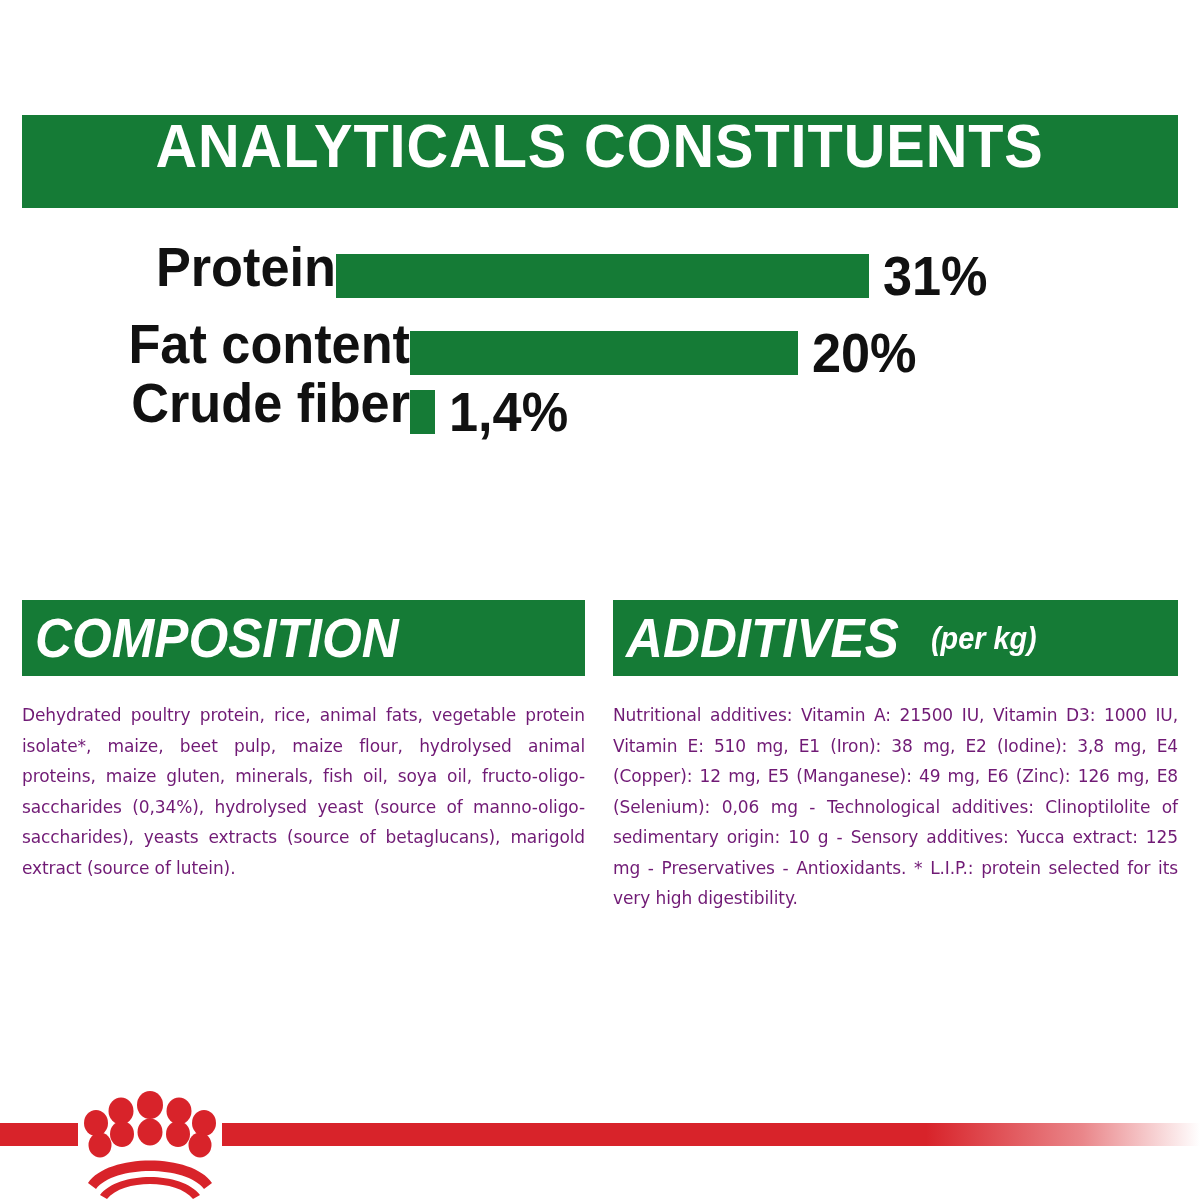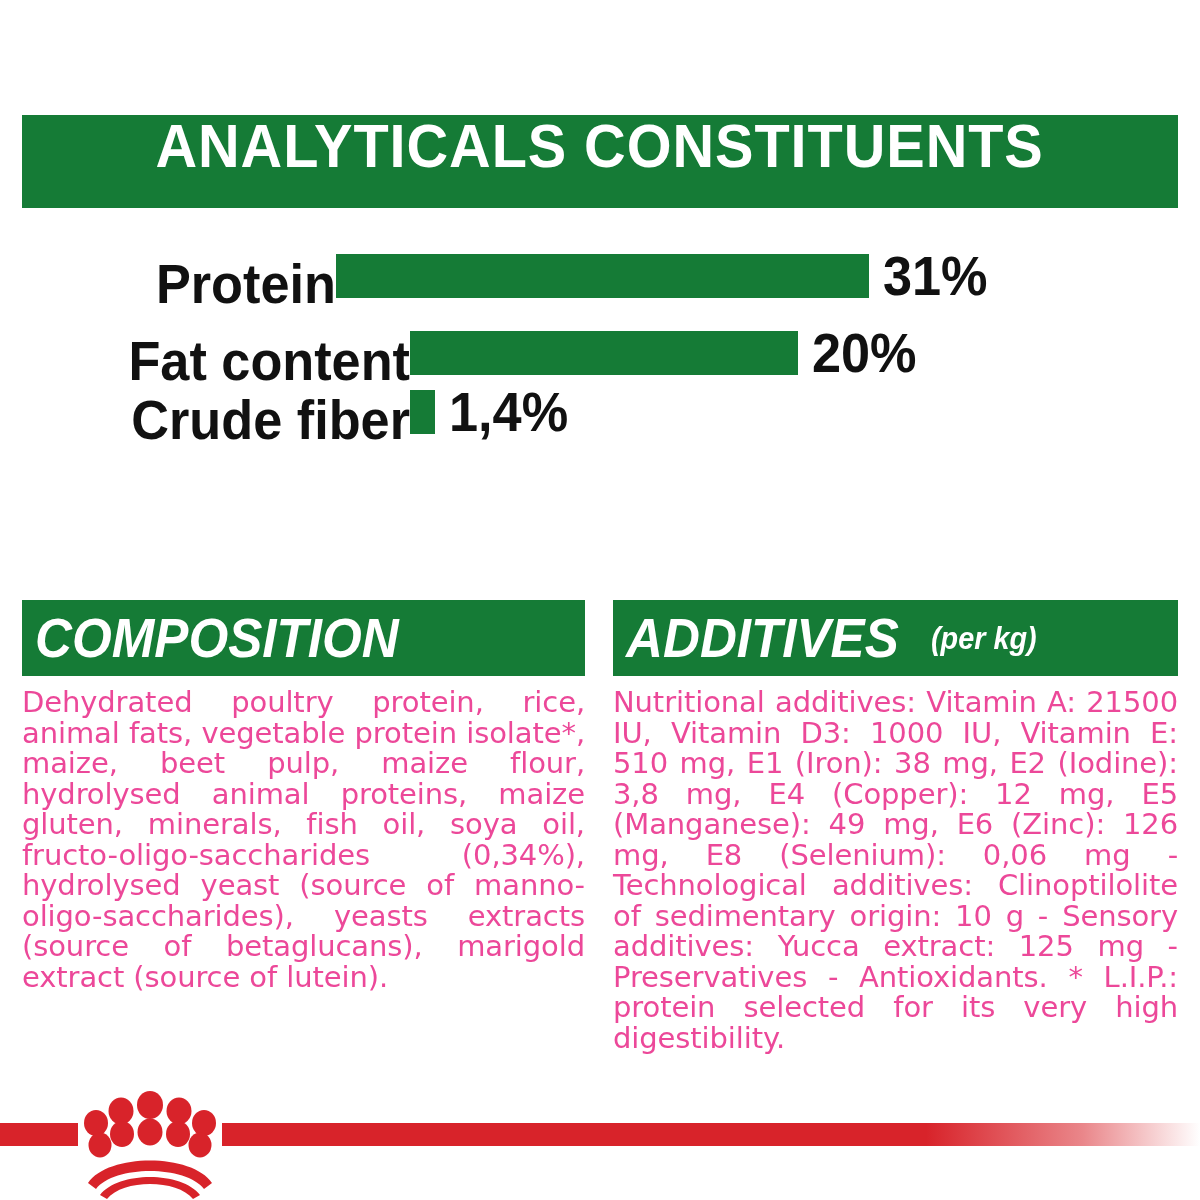--- a/index.html
+++ b/index.html
@@ -49,21 +49,21 @@
     top: 240px;
     width: 1200px;
     height: 290px;
   }
   .chart-row {
     position: absolute;
     left: 0;
     width: 993px;
     height: 72px;
     display: flex;
-    align-items: flex-end;
+    align-items: flex-start;
   }
   .chart-row-label {
     width: 410px;
     text-align: right;
     padding-right: 0px;
     color: #111111;
     font-family: "Liberation Sans Narrow", "Liberation Sans", sans-serif;
     font-weight: bold;
     font-size: 55px;
     line-height: 1;
@@ -134,24 +134,24 @@
     font-weight: bold;
     font-size: 31px;
     line-height: 1;
     margin-left: 12px;
     transform: scaleX(0.93);
     transform-origin: left center;
     white-space: nowrap;
   }
 
   .panel-body {
-    margin-top: 11px;
-    color: #ec4899;
+    margin-top: 24px;
+    color: #701a75;
     font-family: "DejaVu Sans", sans-serif;
-    font-size: 29px;
+    font-size: 17px;
     line-height: 30.5px;
     text-align: justify;
     text-justify: inter-word;
     letter-spacing: -0.1px;
   }
   .rule-left {
     position: absolute;
     left: 0px;
     top: 1123px;
     width: 78px;

